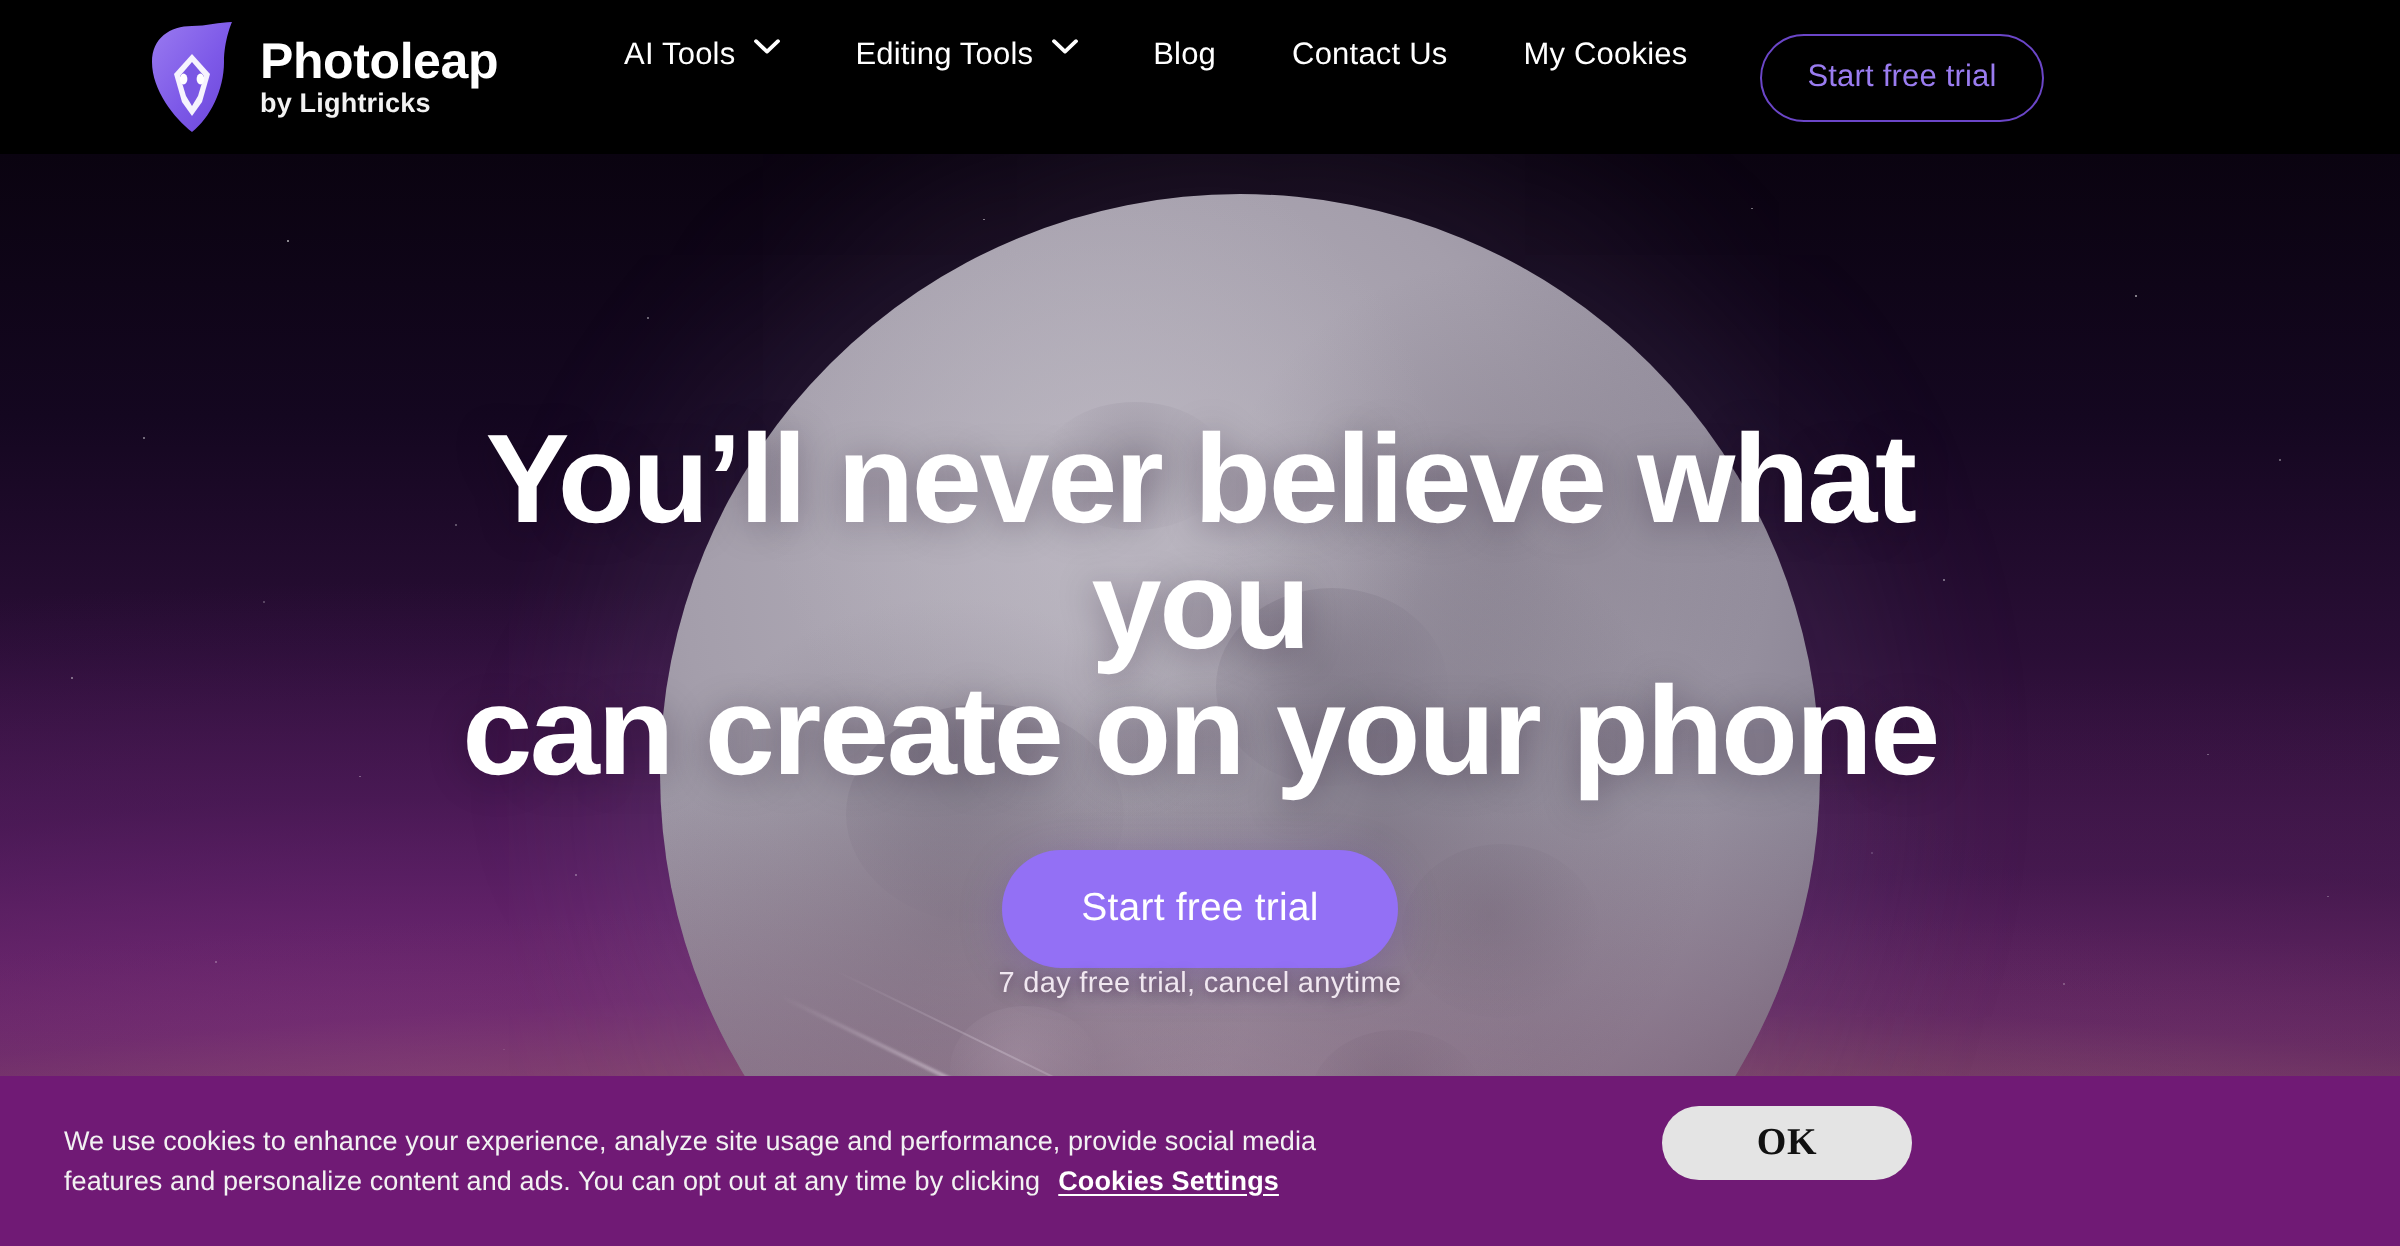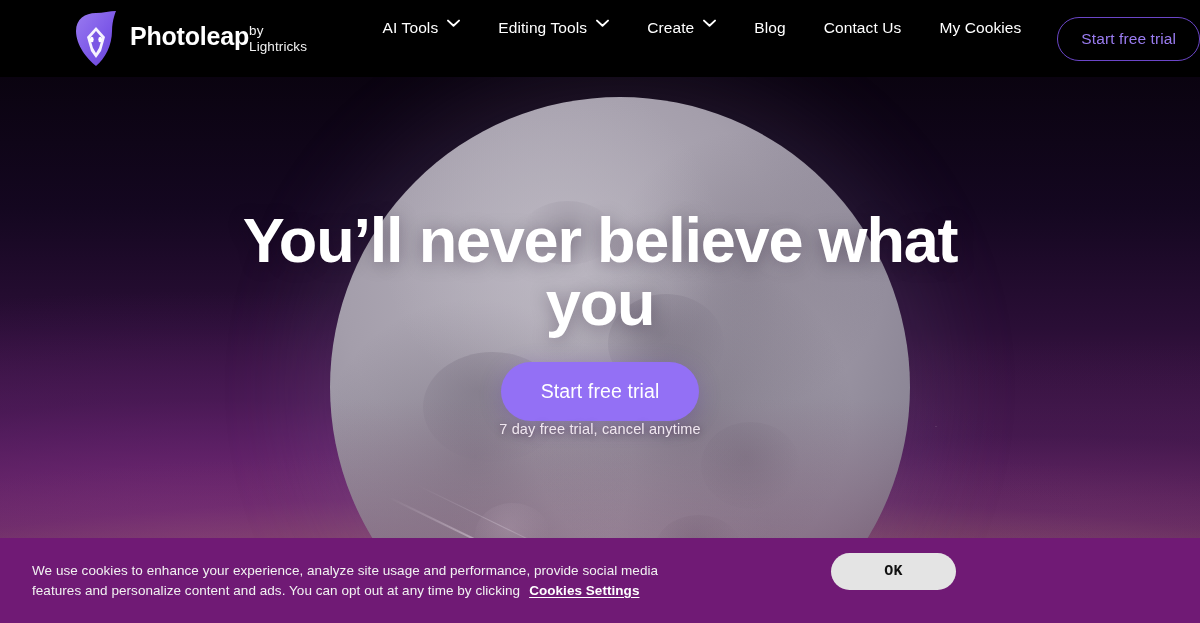--- a/index.html
+++ b/index.html
@@ -13,27 +13,27 @@
   .header {
     position:absolute; top:0; left:0; width:1200px; height:77px;
     background:#000000; z-index:40;
     display:flex; align-items:center;
   }
   .logo-block {
     display:flex; align-items:center; margin-left:72px; gap:10px;
     cursor:pointer;
   }
   .logo-mark { width:48px; height:56px; position:relative; flex:none; }
-  .logo-words { display:flex; justify-content:center; }
+  .logo-words { display:flex; flex-direction:column; justify-content:center; }
   .logo-name {
     color:#ffffff; font-size:25px; font-weight:700; letter-spacing:-0.2px;
     line-height:26px;
   }
   .logo-tag {
-    color:#f2f2f2; font-size:13.5px; font-weight:400; line-height:16px;
+    color:#f2f2f2; font-size:13.5px; font-weight:700; line-height:16px;
     letter-spacing:0.1px;
   }
 
   .nav { display:flex; align-items:center; margin-left:44px; gap:0; }
   .nav-item {
     display:flex; align-items:flex-start; gap:9px;
     color:#ffffff; font-size:15.5px; font-weight:400;
     padding:0 19px; height:40px; cursor:pointer; white-space:nowrap;
     letter-spacing:0.1px;
   }
@@ -196,21 +196,21 @@
   }
   .cookie-link {
     color:#ffffff; font-weight:700; text-decoration:underline;
     text-underline-offset:2px; cursor:pointer; margin-left:9px;
   }
   .cookie-ok {
     position:absolute; left:831px; top:15px;
     width:125px; height:37px;
     background:#e4e4e4; color:#111111;
     border:none; border-radius:19px;
-    font-size:15px; font-weight:700; font-family:Liberation Mono, monospace;
+    font-size:19px; font-weight:700; font-family:Liberation Serif, serif;
     cursor:pointer; letter-spacing:0.3px;
   }
 </style>
 </head>
 <body>
 
 <div class="page">
 
   <div class="header">
 
@@ -250,28 +250,20 @@
 
       <div class="nav-item">
         <span>Editing Tools</span>
         <span class="chev">
           <svg viewBox="0 0 13 8" width="13" height="8">
               <path d="M1 1.6 L6.5 6.8 L12 1.6" fill="none" stroke="#ffffff" stroke-width="1.9" stroke-linecap="round" stroke-linejoin="round"></path>
             </svg>
         </span>
       </div>
 
-      <div class="nav-item">
-        <span>Create</span>
-        <span class="chev">
-          <svg viewBox="0 0 13 8" width="13" height="8">
-              <path d="M1 1.6 L6.5 6.8 L12 1.6" fill="none" stroke="#ffffff" stroke-width="1.9" stroke-linecap="round" stroke-linejoin="round"></path>
-            </svg>
-        </span>
-      </div>
 
       <div class="nav-item">
         <span>Blog</span>
       </div>
 
       <div class="nav-item">
         <span>Contact Us</span>
       </div>
 
       <div class="nav-item">
@@ -313,20 +305,21 @@
         <path d="M10.6 30 L11.6 44 L14.4 44 L14.8 30 Z" fill="#201d27"></path>
         <path d="M15.4 30 L16.2 44 L18.8 44 L19.4 30 Z" fill="#232029"></path>
         <path d="M11 44 L10.4 47.6 L15 47.6 L15 44 Z" fill="#1b1822"></path>
         <path d="M16 44 L16.4 47.6 L20.4 47.6 L19.6 44 Z" fill="#1b1822"></path>
       </svg>
     </span>
 
     <div class="hero-content">
       <h1 class="headline">
         <span>You’ll never believe what you</span>
+        <span class="l2">can create on your phone</span>
       </h1>
 
       <button class="cta">Start free trial</button>
 
       <div class="cta-sub">7 day free trial, cancel anytime</div>
     </div>
   </div>
 
   <div class="cookie">
     <div class="cookie-text">

